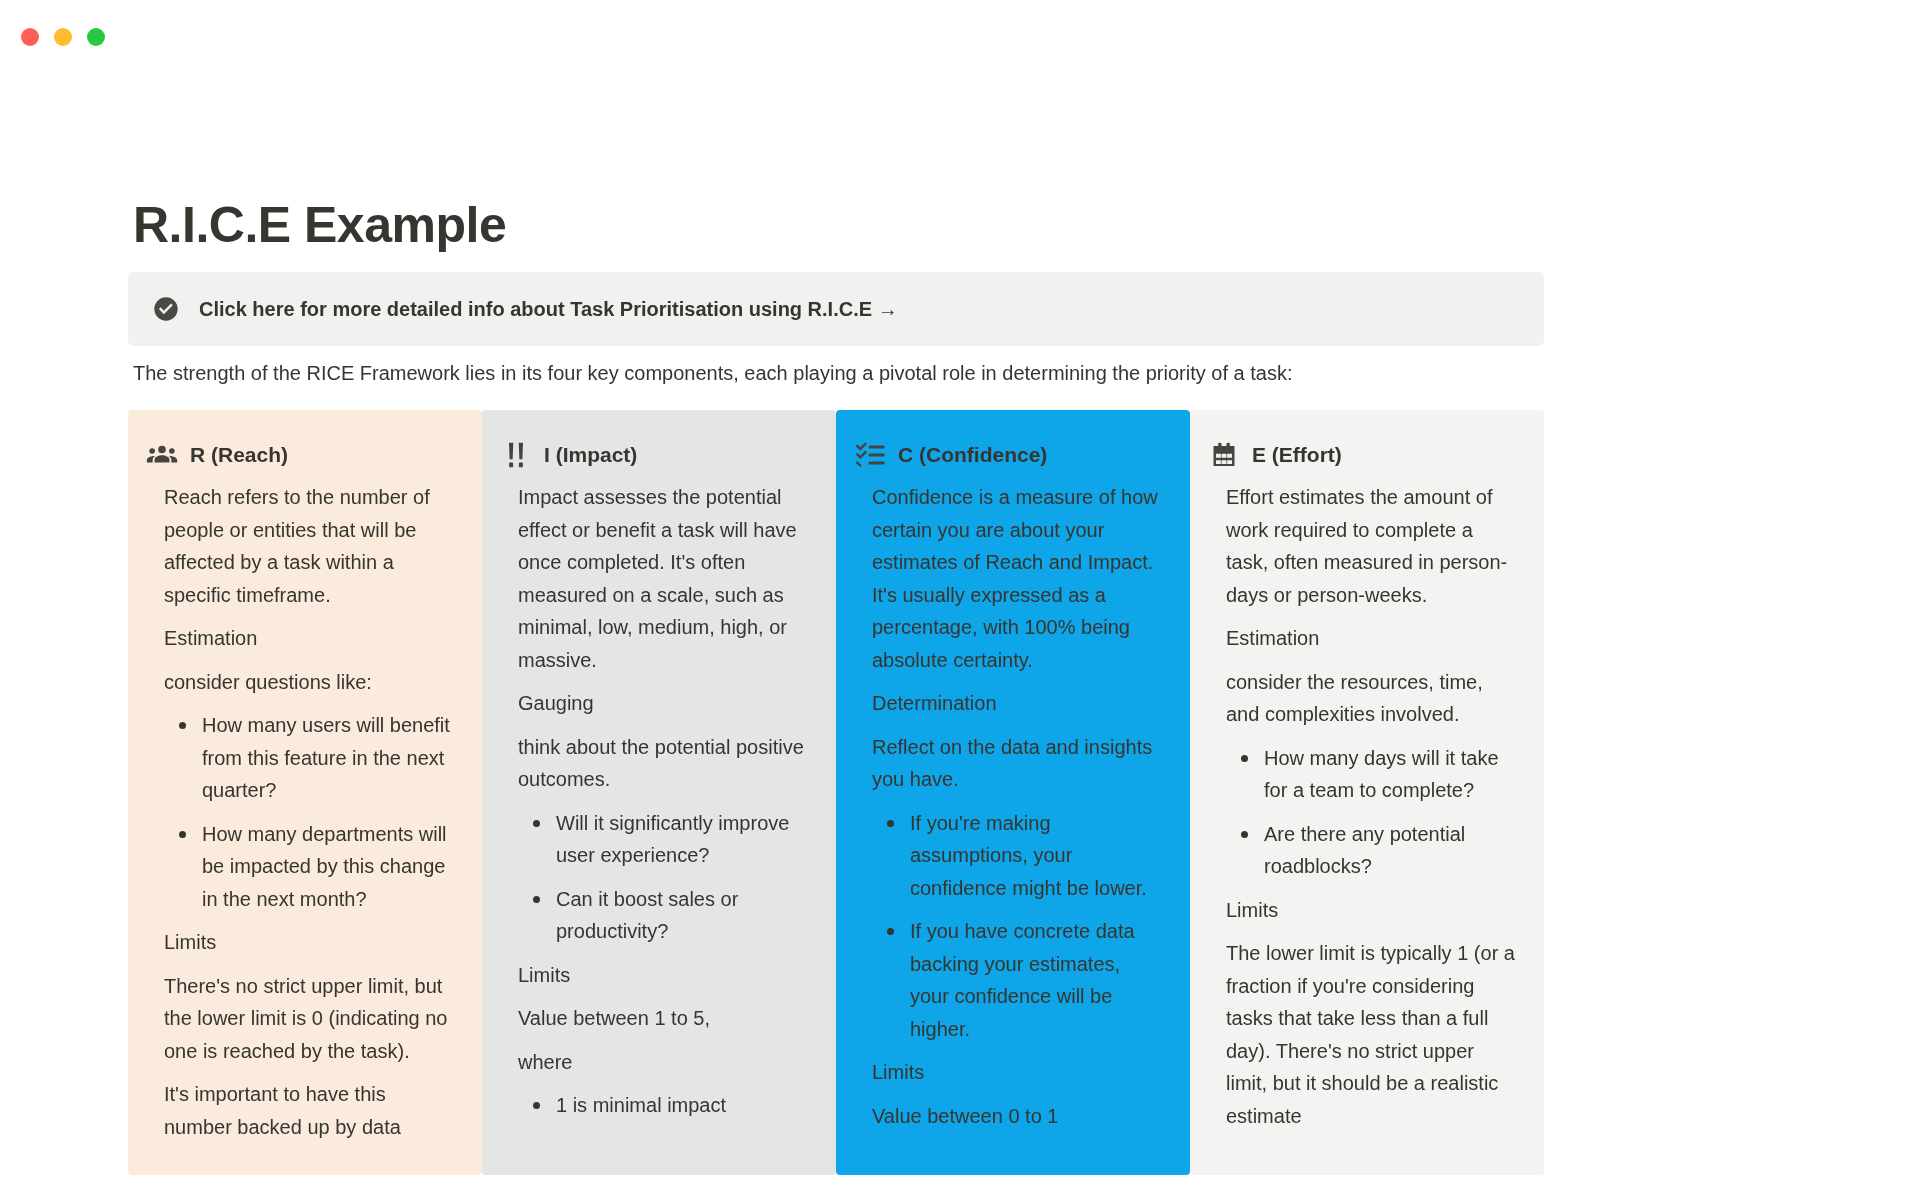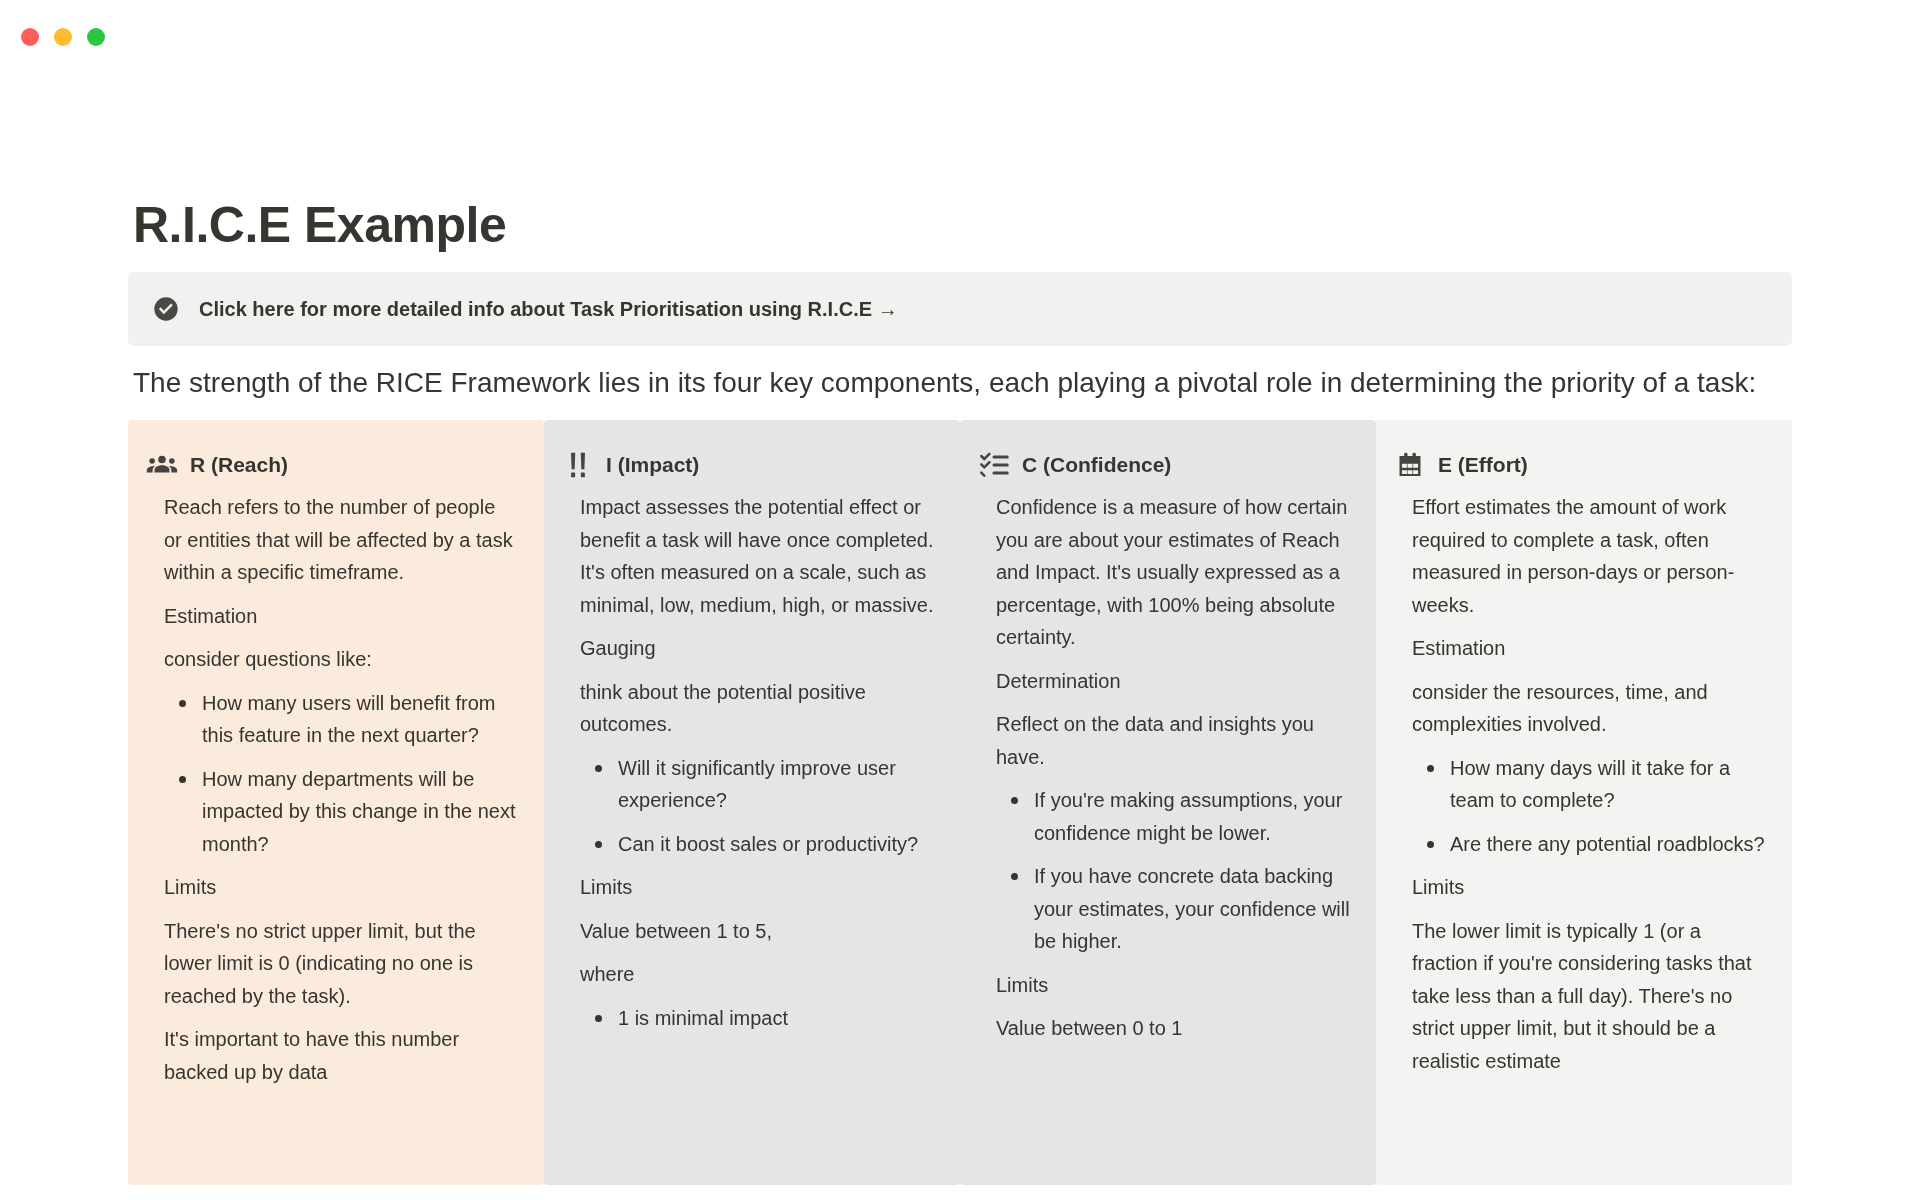--- a/index.html
+++ b/index.html
@@ -9,33 +9,33 @@
     -webkit-font-smoothing:antialiased;
   }
   
   .traffic-lights{position:absolute;top:28px;left:21px;display:flex;gap:15px;}
   .tl{width:18px;height:18px;border-radius:50%;}
   .tl.red{background:#FF5F57;}
   .tl.yellow{background:#FEBC2E;}
   .tl.green{background:#28C840;}
 
   
-  .content{position:absolute;left:128px;top:0;width:1664px;}
+  .content{position:absolute;left:128px;top:0;width:1416px;}
   .page-title{
     margin:198px 0 0 5px;font-size:50px;line-height:54px;font-weight:700;
     letter-spacing:-0.5px;color:#37352F;
   }
   .callout{
     margin-top:20px;height:74px;background:#F1F1EF;border-radius:6px;
     display:flex;align-items:center;gap:19px;padding:2px 24px;box-sizing:border-box;
     cursor:pointer;
   }
   .callout-icon{width:28px;height:28px;flex:none;display:flex;align-items:center;justify-content:center;}
   .callout-text{font-size:20px;font-weight:700;color:#37352F;}
-  .intro{margin:22px 0 0 5px;font-size:28px;line-height:30px;}
+  .intro{margin:12px 0 0 5px;font-size:20px;line-height:30px;}
 
   
   .cards{margin-top:22px;display:grid;grid-template-columns:repeat(4,1fr);height:765px;}
   .card{border-radius:4px;overflow:hidden;padding:30px 26px 0 17px;box-sizing:border-box;}
   .card-head{display:flex;align-items:center;gap:11px;}
   .card-icon{width:34px;height:30px;flex:none;display:flex;align-items:center;justify-content:center;}
   .card-title{font-size:21px;font-weight:700;line-height:30px;}
   .card-body{margin-left:19px;font-size:20px;line-height:32.5px;}
   .block{margin:11px 0;}
   .block.h{font-weight:400;}
@@ -116,21 +116,21 @@
             <div class="block h">Gauging</div>
             <div class="block">think about the potential positive outcomes.</div>
             <div class="bullet">Will it significantly improve user experience?</div>
             <div class="bullet">Can it boost sales or productivity?</div>
             <div class="block h">Limits</div>
             <div class="block">Value between 1 to 5,</div>
             <div class="block">where</div>
             <div class="bullet">1 is minimal impact</div>
           </div>
         </div>
-        <div class="card" style="background: #e5e5e5;">
+        <div class="card" style="background: #0ea5e9;">
           <div class="card-head">
             <span class="card-icon">
               <svg width="30" height="26" viewBox="0 0 26 22">
                 <g stroke="#454440" stroke-width="2.6" fill="none" stroke-linecap="round">
                   <path d="M2 3.2 L4.6 5.8 L9 1.4" stroke-width="2.2"></path>
                   <path d="M2 10.4 L4.6 13 L9 8.6" stroke-width="2.2"></path>
                   <path d="M2 17.6 L4.6 20.2" stroke-width="2.2"></path>
                   <line x1="13" y1="4" x2="24.5" y2="4"></line>
                   <line x1="13" y1="11" x2="24.5" y2="11"></line>
                   <line x1="13" y1="18" x2="24.5" y2="18"></line>

